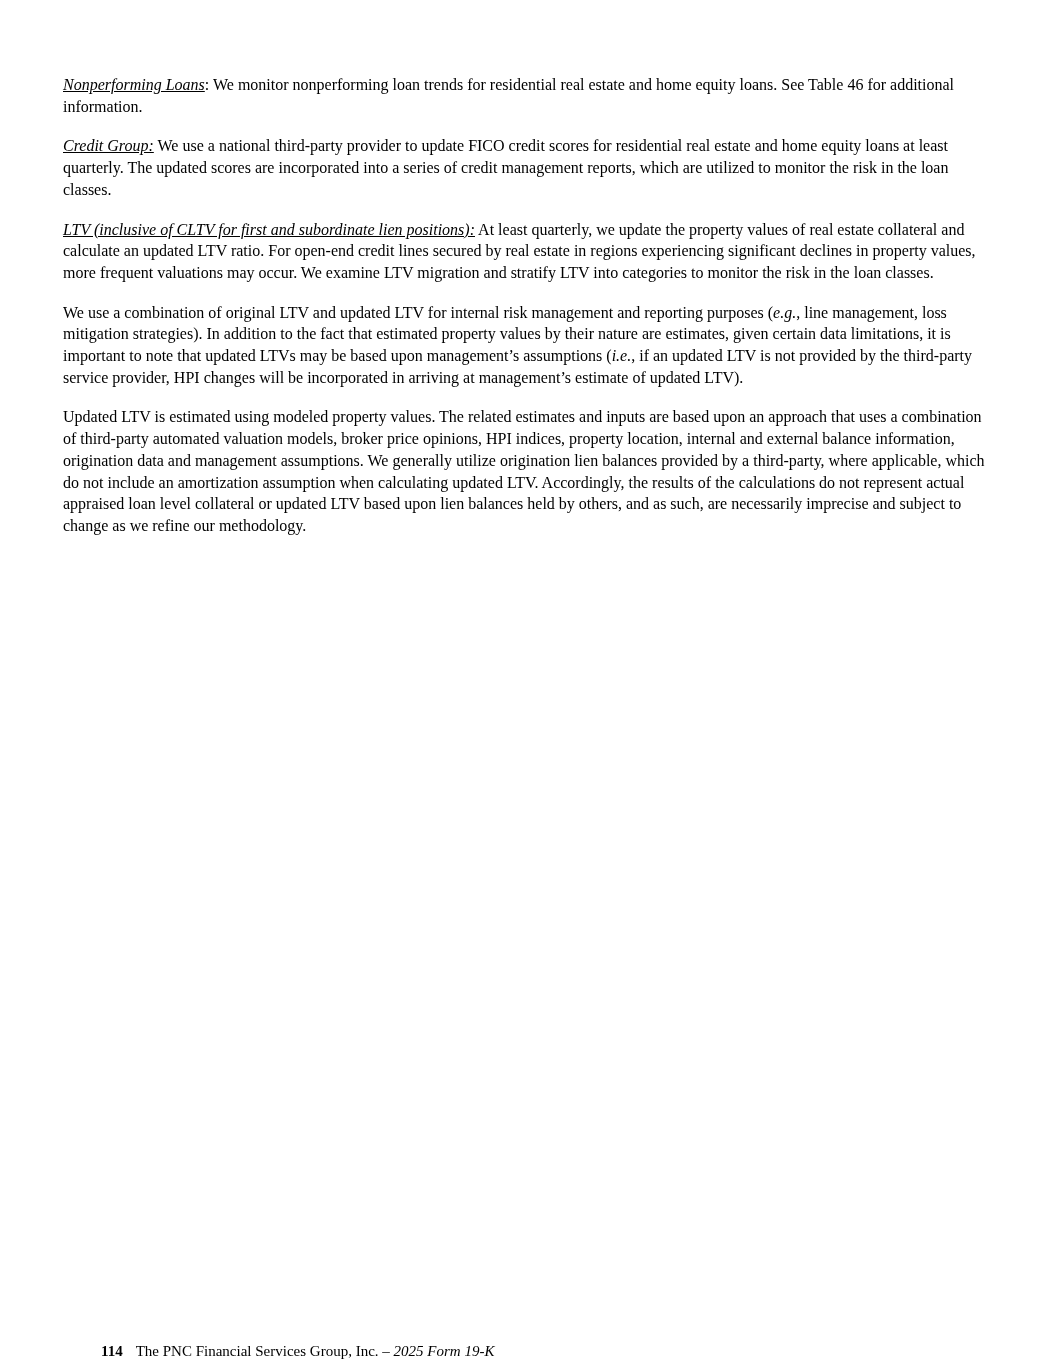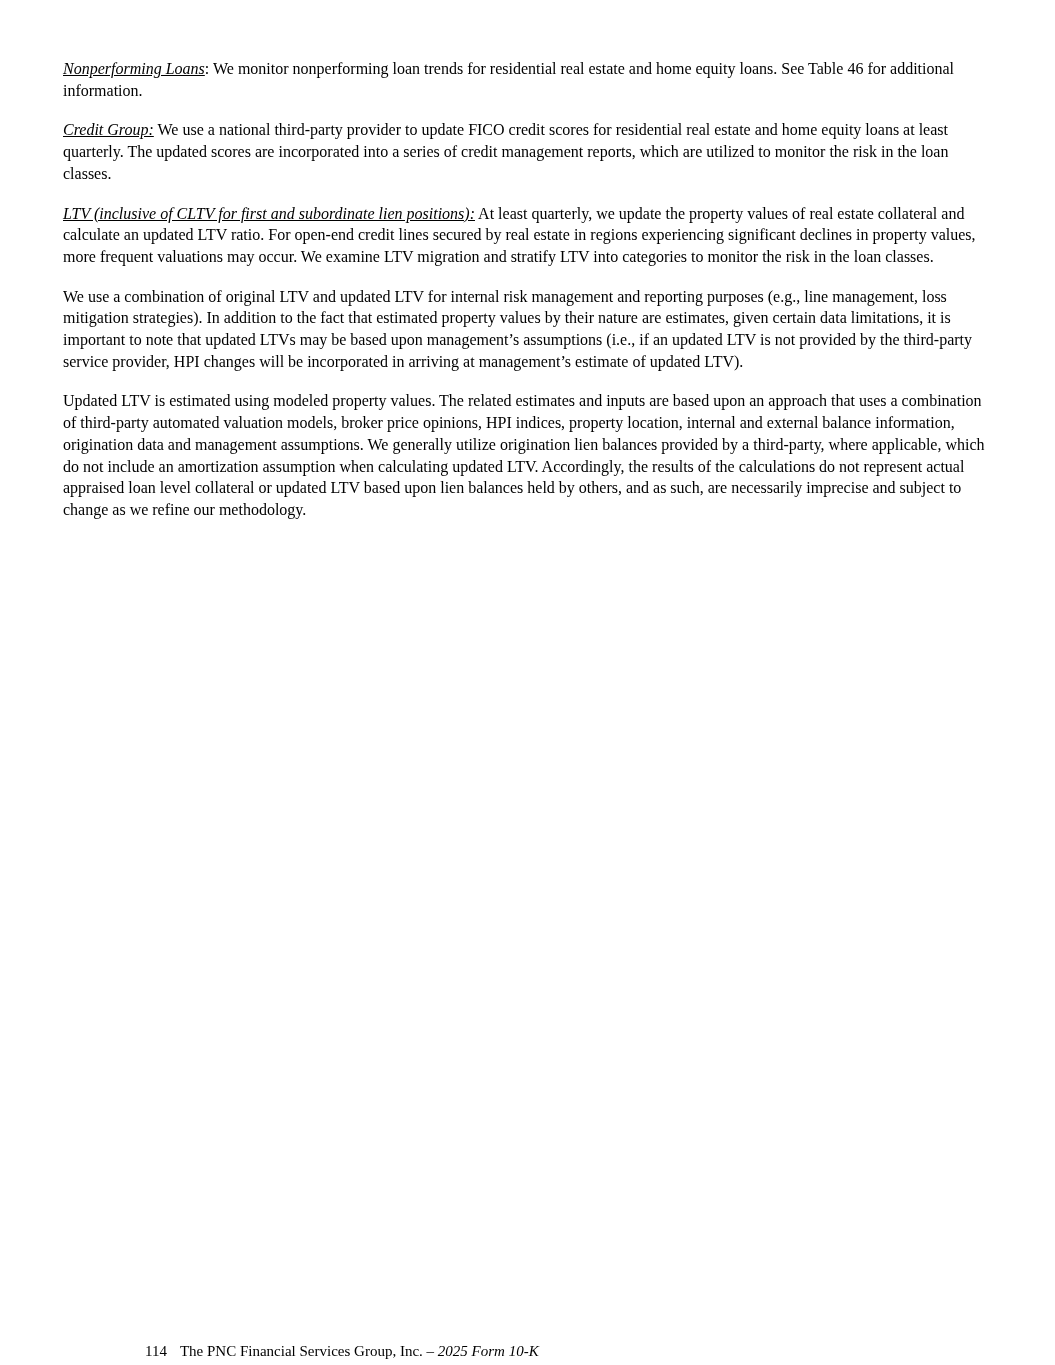--- a/index.html
+++ b/index.html
@@ -19,56 +19,56 @@
   .content {
     position: absolute;
     top: 58px;
     left: 63px;
     width: 928px;
     font-size: 16px;
     line-height: 21.7px;
     text-align: left;
   }
   .content p {
-    margin: 0 0 18px 0;
+    margin: 16px 0 18px 0;
     padding: 0;
   }
   .run-lead {
     font-style: italic;
     text-decoration: underline;
   }
   .run-italic {
+    font-style: italic;
   }
   .run-normal {
     font-style: normal;
   }
   .footer {
     position: absolute;
     left: 86px;
     top: 1323px;
     font-size: 15px;
     line-height: 19px;
     white-space: pre;
   }
   .footer .pagenum {
-    font-weight: normal;
+    font-weight: bold;
     margin-right: 13px;
-    margin-left: 44px;
   }
   .footer .form-italic {
     font-style: italic;
   }
 </style>
 </head>
 <body>
 
 <div class="page">
   <div class="content" id="paragraphs">
       <p><span class="run-lead">Nonperforming Loans</span><span class="run-normal">: We monitor nonperforming loan trends for residential real estate and home equity loans. See Table 46 for additional information.</span></p>
       <p><span class="run-lead">Credit Group:</span><span class="run-normal"> We use a national third-party provider to update FICO credit scores for residential real estate and home equity loans at least quarterly. The updated scores are incorporated into a series of credit management reports, which are utilized to monitor the risk in the loan classes.</span></p>
       <p><span class="run-lead">LTV (inclusive of CLTV for first and subordinate lien positions):</span><span class="run-normal"> At least quarterly, we update the property values of real estate collateral and calculate an updated LTV ratio. For open-end credit lines secured by real estate in regions experiencing significant declines in property values, more frequent valuations may occur. We examine LTV migration and stratify LTV into categories to monitor the risk in the loan classes.</span></p>
       <p><span class="run-normal">We use a combination of original LTV and updated LTV for internal risk management and reporting purposes (</span><span class="run-italic">e.g.</span><span class="run-normal">, line management, loss mitigation strategies). In addition to the fact that estimated property values by their nature are estimates, given certain data limitations, it is important to note that updated LTVs may be based upon management’s assumptions (</span><span class="run-italic">i.e.</span><span class="run-normal">, if an updated LTV is not provided by the third-party service provider, HPI changes will be incorporated in arriving at management’s estimate of updated LTV).</span></p>
       <p><span class="run-normal">Updated LTV is estimated using modeled property values. The related estimates and inputs are based upon an approach that uses a combination of third-party automated valuation models, broker price opinions, HPI indices, property location, internal and external balance information, origination data and management assumptions. We generally utilize origination lien balances provided by a third-party, where applicable, which do not include an amortization assumption when calculating updated LTV. Accordingly, the results of the calculations do not represent actual appraised loan level collateral or updated LTV based upon lien balances held by others, and as such, are necessarily imprecise and subject to change as we refine our methodology.</span></p>
     </div>
   <div class="footer">
-    <span class="pagenum">114</span><span>The PNC Financial Services Group, Inc. – </span><span class="form-italic">2025 Form 10-K</span>
+    <span class="pagenum">114</span><span>The PNC Financial Services Group, Inc. – </span><span class="form-italic">2025 Form 19-K</span>
   </div>
 </div>
 
 </body></html>

